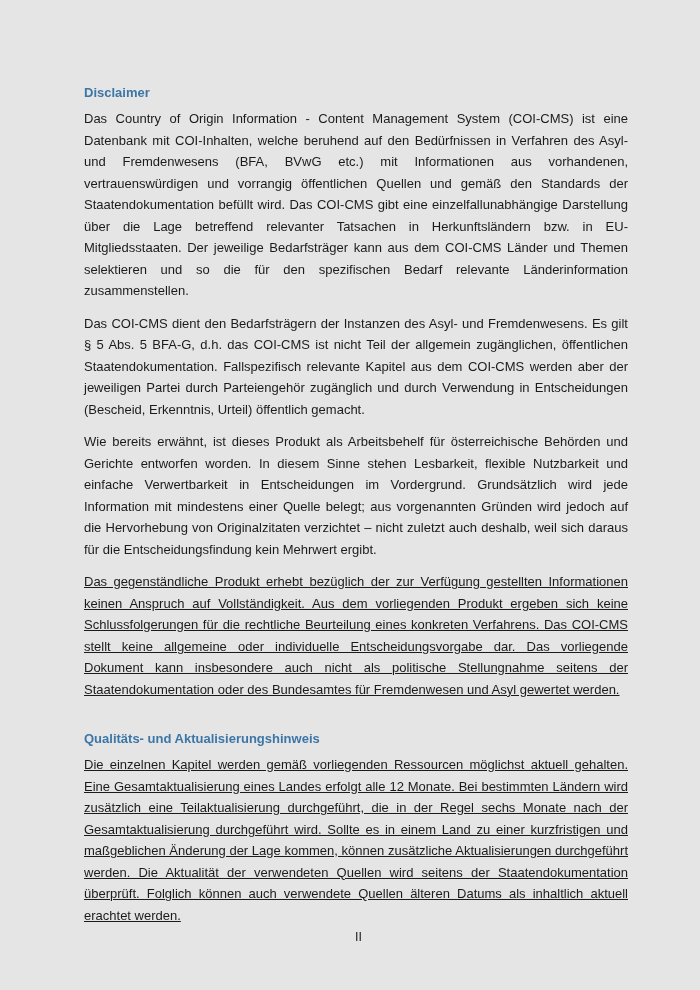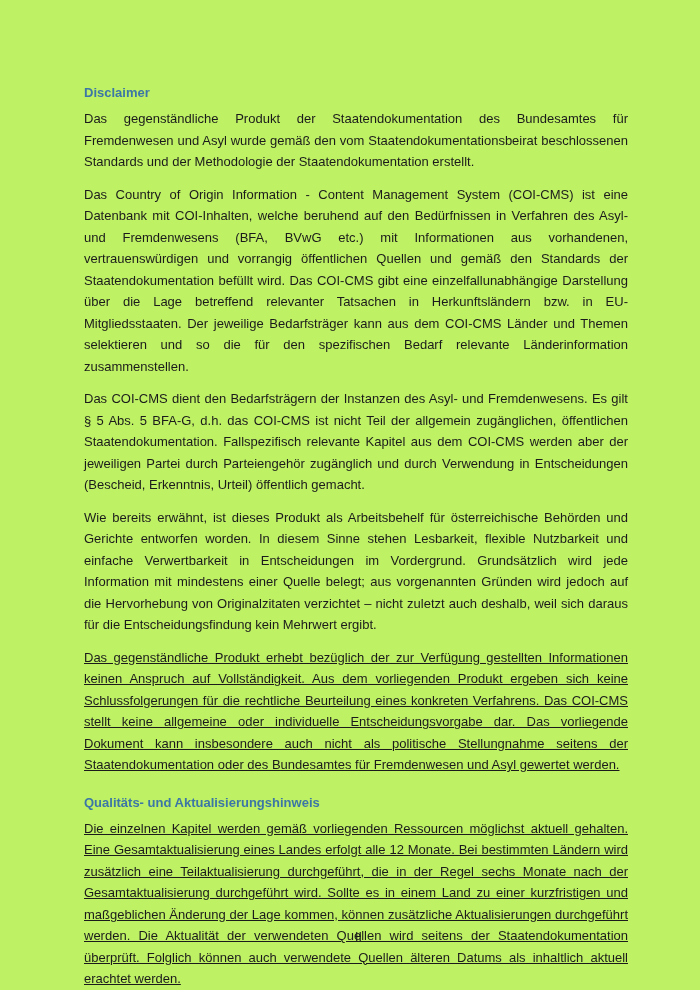--- a/index.html
+++ b/index.html
@@ -13,33 +13,33 @@
   }
   body{
     font-family:"Liberation Sans","DejaVu Sans",sans-serif;
     color:#1b1b1b;
   }
   .page{
     position:relative;
     width:700px;
     height:990px;
     margin:0 auto;
-    background:#bef264;
+    background:#e5e5e5;
     padding:82px 72px 0 84px;
     overflow:hidden;
   }
   .heading{
     font-size:13px;
     font-weight:bold;
     color:var(--accent);
     margin:0 0 5px 0;
     line-height:21px;
   }
   section + section .heading{
-    margin-top:16px;
+    margin-top:28px;
   }
   .para{
     font-size:13px;
     line-height:21.5px;
     text-align:justify;
     margin:0 0 11px 0;
     hyphens:auto;
     -webkit-hyphens:auto;
   }
   .para:last-child{
@@ -56,21 +56,20 @@
     color:#1b1b1b;
   }
 </style>
 </head>
 <body>
 
 <div class="page">
 
   <section>
     <h2 class="heading">Disclaimer</h2>
-    <p class="para">Das gegenständliche Produkt der Staatendokumentation des Bundesamtes für Fremdenwesen und Asyl wurde gemäß den vom Staatendokumentationsbeirat beschlossenen Standards und der Methodologie der Staatendokumentation erstellt.</p>
     <p class="para">Das Country of Origin Information - Content Management System (COI-CMS) ist eine Datenbank mit COI-Inhalten, welche beruhend auf den Bedürfnissen in Verfahren des Asyl- und Fremdenwesens (BFA, BVwG etc.) mit Informationen aus vorhandenen, vertrauenswürdigen und vorrangig öffentlichen Quellen und gemäß den Standards der Staatendokumentation befüllt wird. Das COI-CMS gibt eine einzelfallunabhängige Darstellung über die Lage betreffend relevanter Tatsachen in Herkunftsländern bzw. in EU-Mitgliedsstaaten. Der jeweilige Bedarfsträger kann aus dem COI-CMS Länder und Themen selektieren und so die für den spezifischen Bedarf relevante Länderinformation zusammenstellen.</p>
     <p class="para">Das COI-CMS dient den Bedarfsträgern der Instanzen des Asyl- und Fremdenwesens. Es gilt § 5 Abs. 5 BFA-G, d.h. das COI-CMS ist nicht Teil der allgemein zugänglichen, öffentlichen Staatendokumentation. Fallspezifisch relevante Kapitel aus dem COI-CMS werden aber der jeweiligen Partei durch Parteiengehör zugänglich und durch Verwendung in Entscheidungen (Bescheid, Erkenntnis, Urteil) öffentlich gemacht.</p>
     <p class="para">Wie bereits erwähnt, ist dieses Produkt als Arbeitsbehelf für österreichische Behörden und Gerichte entworfen worden. In diesem Sinne stehen Lesbarkeit, flexible Nutzbarkeit und einfache Verwertbarkeit in Entscheidungen im Vordergrund. Grundsätzlich wird jede Information mit mindestens einer Quelle belegt; aus vorgenannten Gründen wird jedoch auf die Hervorhebung von Originalzitaten verzichtet – nicht zuletzt auch deshalb, weil sich daraus für die Entscheidungsfindung kein Mehrwert ergibt.</p>
     <p class="para">Das gegenständliche Produkt erhebt bezüglich der zur Verfügung gestellten Informationen keinen Anspruch auf Vollständigkeit. Aus dem vorliegenden Produkt ergeben sich keine Schlussfolgerungen für die rechtliche Beurteilung eines konkreten Verfahrens. Das COI-CMS stellt keine allgemeine oder individuelle Entscheidungsvorgabe dar. Das vorliegende Dokument kann insbesondere auch nicht als politische Stellungnahme seitens der Staatendokumentation oder des Bundesamtes für Fremdenwesen und Asyl gewertet werden.</p>
   </section>
 
   <section>
     <h2 class="heading">Qualitäts- und Aktualisierungshinweis</h2>
     <p class="para">Die einzelnen Kapitel werden gemäß vorliegenden Ressourcen möglichst aktuell gehalten. Eine Gesamtaktualisierung eines Landes erfolgt alle 12 Monate. Bei bestimmten Ländern wird zusätzlich eine Teilaktualisierung durchgeführt, die in der Regel sechs Monate nach der Gesamtaktualisierung durchgeführt wird. Sollte es in einem Land zu einer kurzfristigen und maßgeblichen Änderung der Lage kommen, können zusätzliche Aktualisierungen durchgeführt werden. Die Aktualität der verwendeten Quellen wird seitens der Staatendokumentation überprüft. Folglich können auch verwendete Quellen älteren Datums als inhaltlich aktuell erachtet werden.</p>
   </section>

